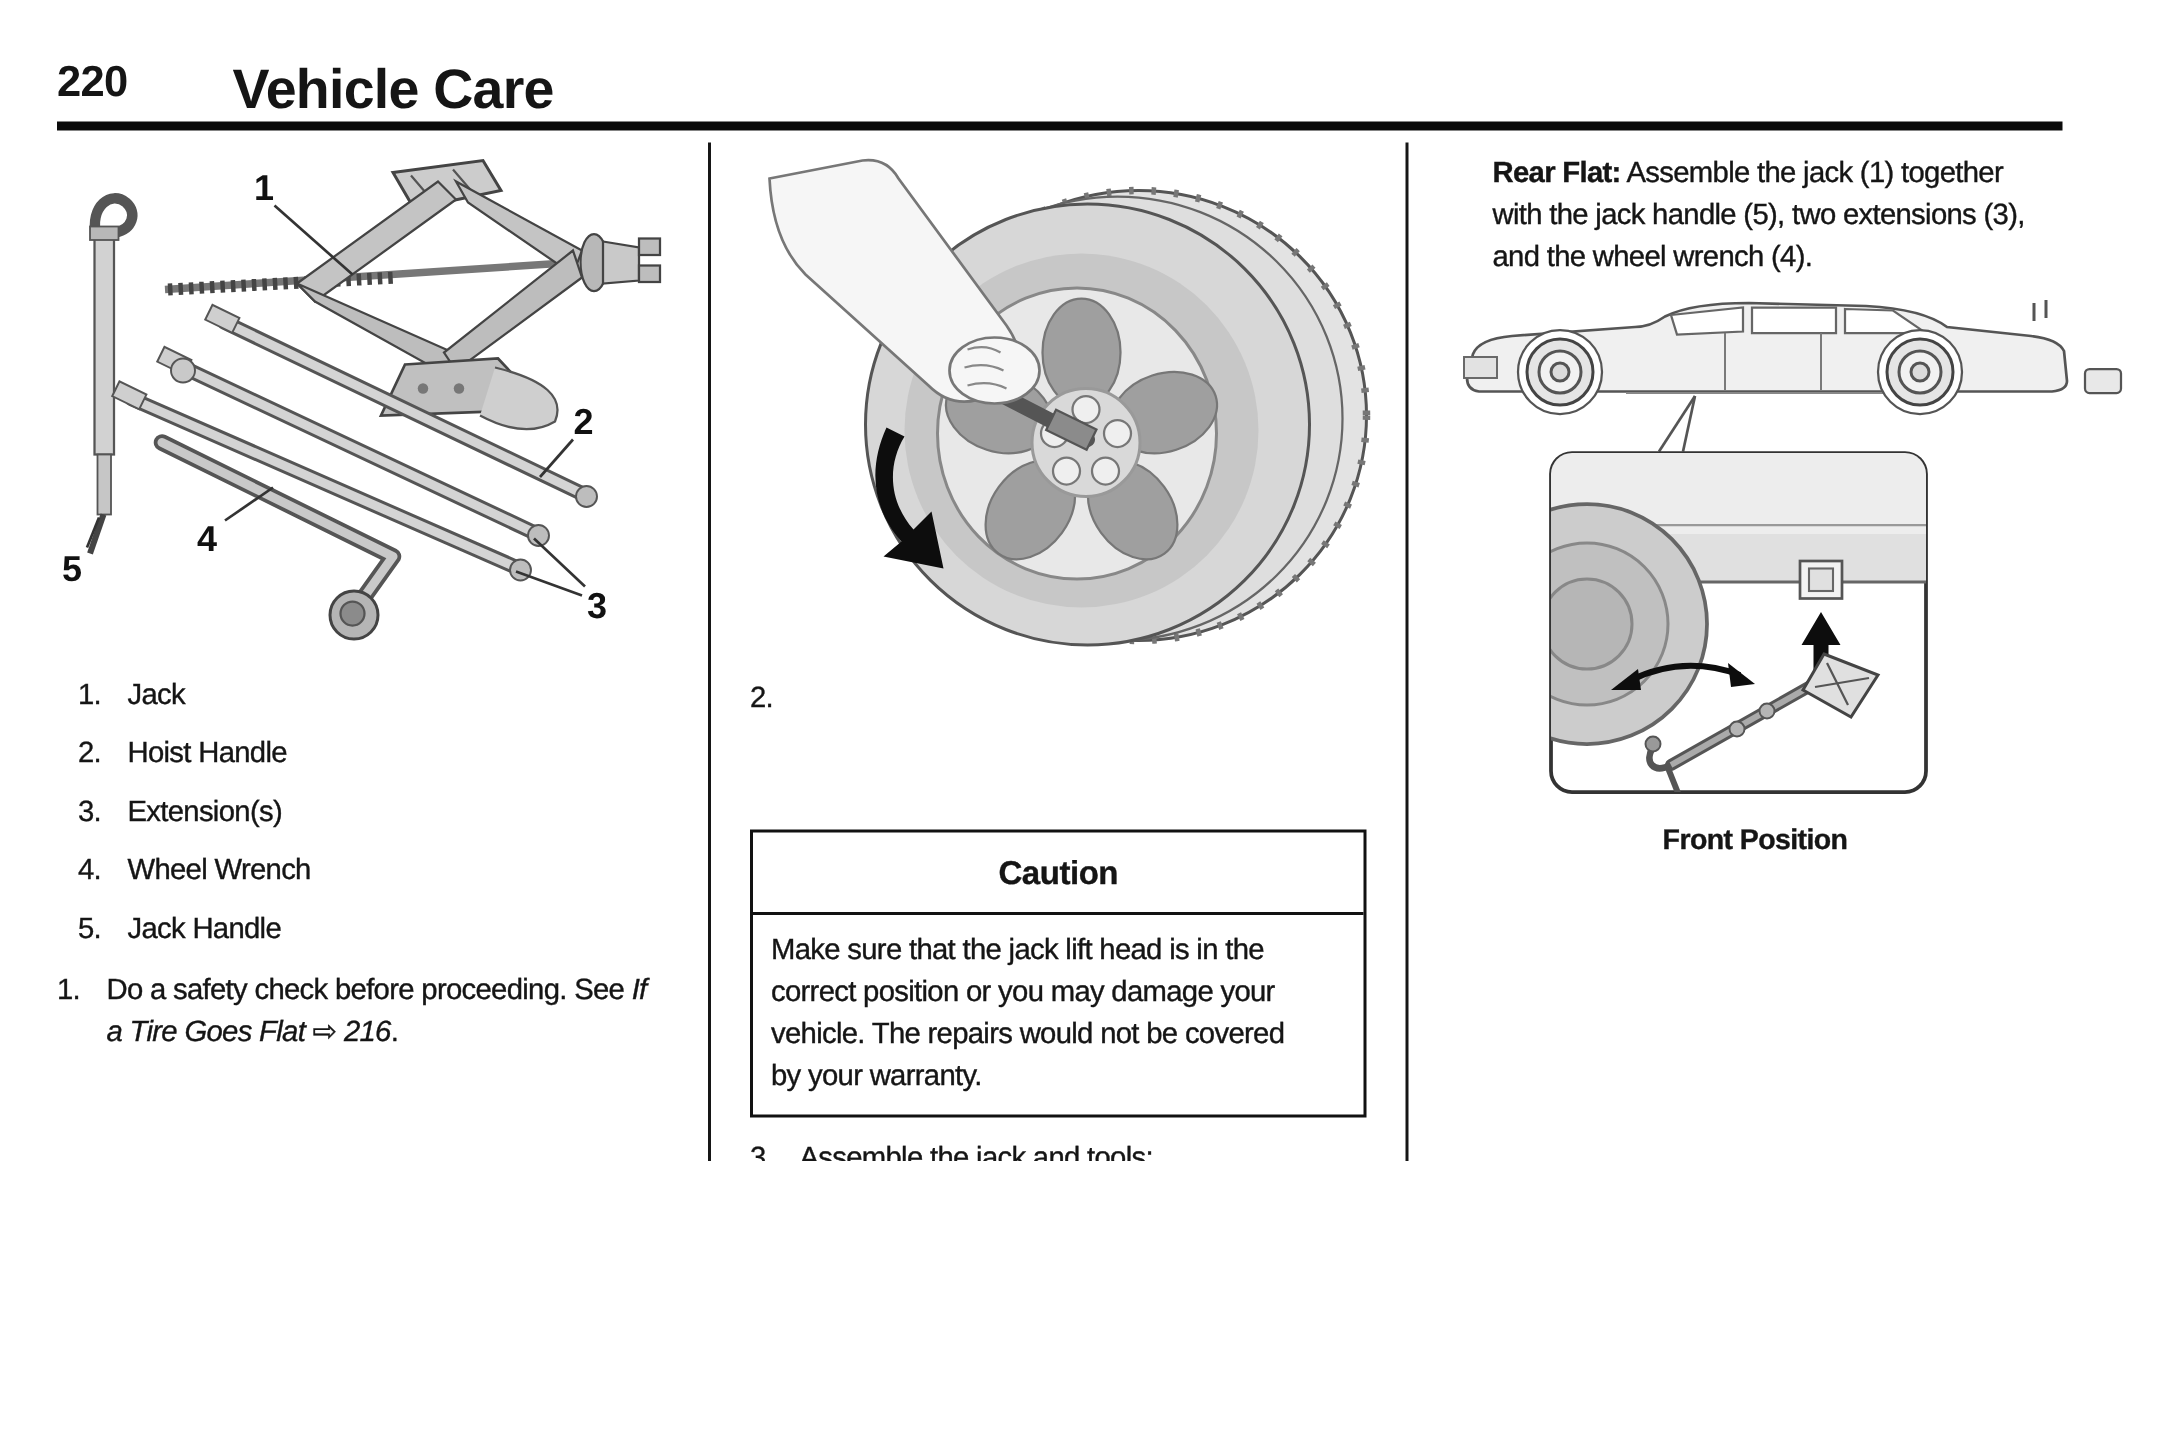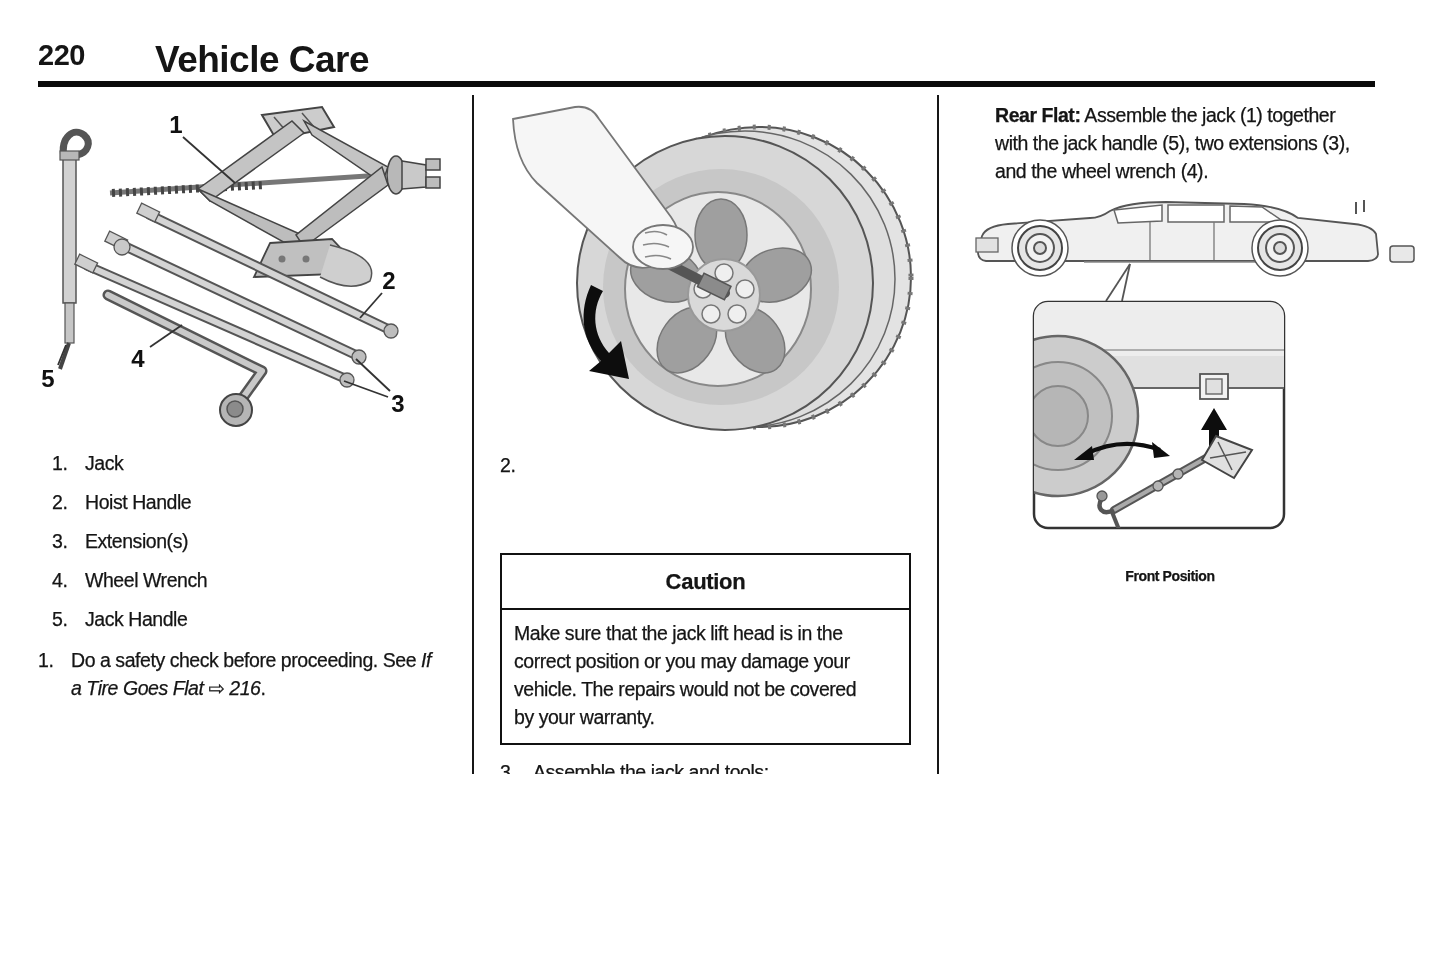--- a/index.html
+++ b/index.html
@@ -20,22 +20,22 @@
   .legend .row{display:flex;margin-bottom:15px;line-height:24px;}
   .legend .n{flex:0 0 33px;}
   .ital{font-style:italic;}
   .b{font-weight:700;}
   
   .caution{position:absolute;left:500px;top:553px;width:407px;border:2.5px solid #111;background:#fff;}
   .caution .ttl{height:53px;line-height:53px;text-align:center;font-size:22px;font-weight:700;
                 border-bottom:2.5px solid #111;letter-spacing:-0.3px;}
   .caution .bd{padding:9px 12px 12px 12px;}
   
-  .caption{position:absolute;left:1040px;top:568px;width:260px;text-align:center;
-           font-size:14px;font-weight:700;letter-spacing:-0.4px;-webkit-text-stroke:0.25px #151515;}
+  .caption{position:absolute;left:1040px;top:550px;width:260px;text-align:center;
+           font-size:19px;font-weight:700;letter-spacing:-0.4px;-webkit-text-stroke:0.25px #151515;}
   
   .illus{position:absolute;}
   svg text.co{font-family:"Liberation Sans",sans-serif;font-weight:700;font-size:24px;fill:#111;}
 </style>
 </head>
 <body>
 
 <div class="page">
 
   <div class="pgnum">220</div>

